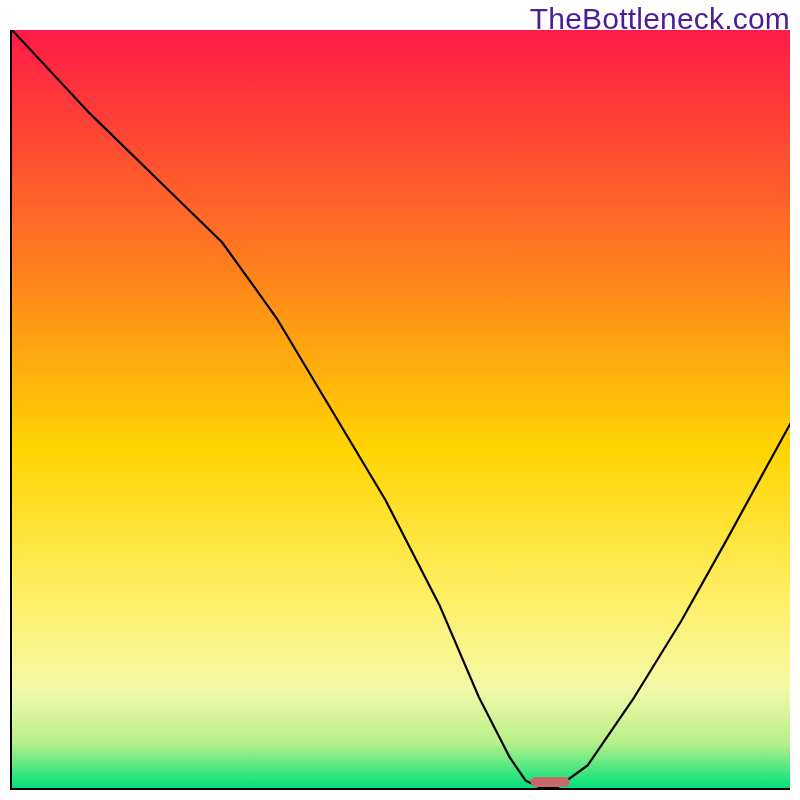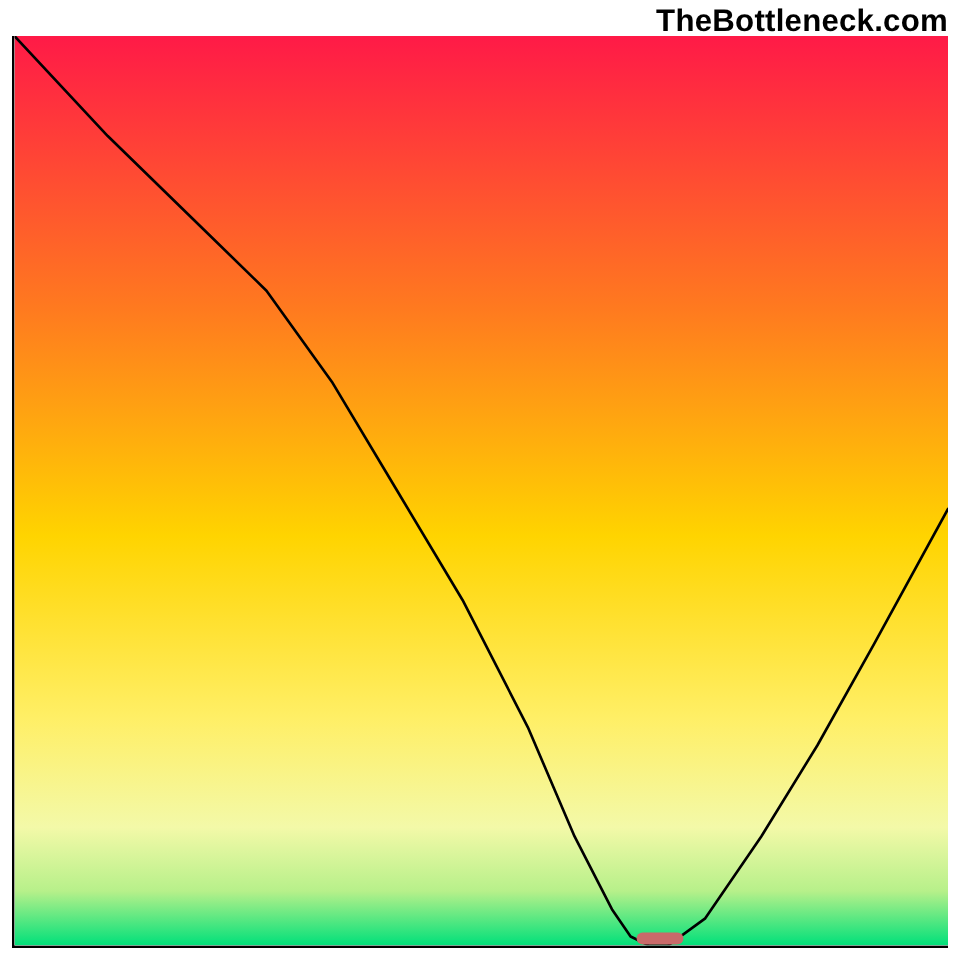--- a/index.html
+++ b/index.html
@@ -8,23 +8,23 @@
     position: relative;
     width: 800px;
     height: 800px;
     background: #ffffff;
   }
   .watermark {
     position: absolute;
     top: 2px;
     right: 10px;
     font-family: Arial, Helvetica, sans-serif;
-    font-size: 26px;
-    font-weight: 700;
-    color: #000000;
+    font-size: 30px;
+    font-weight: 400;
+    color: #4c1d95;
     letter-spacing: 0.2px;
     z-index: 10;
   }
   .plot-area {
     position: absolute;
     left: 10px;
     top: 30px;
     width: 780px;
     height: 760px;
     border-left: 2px solid #000000;

